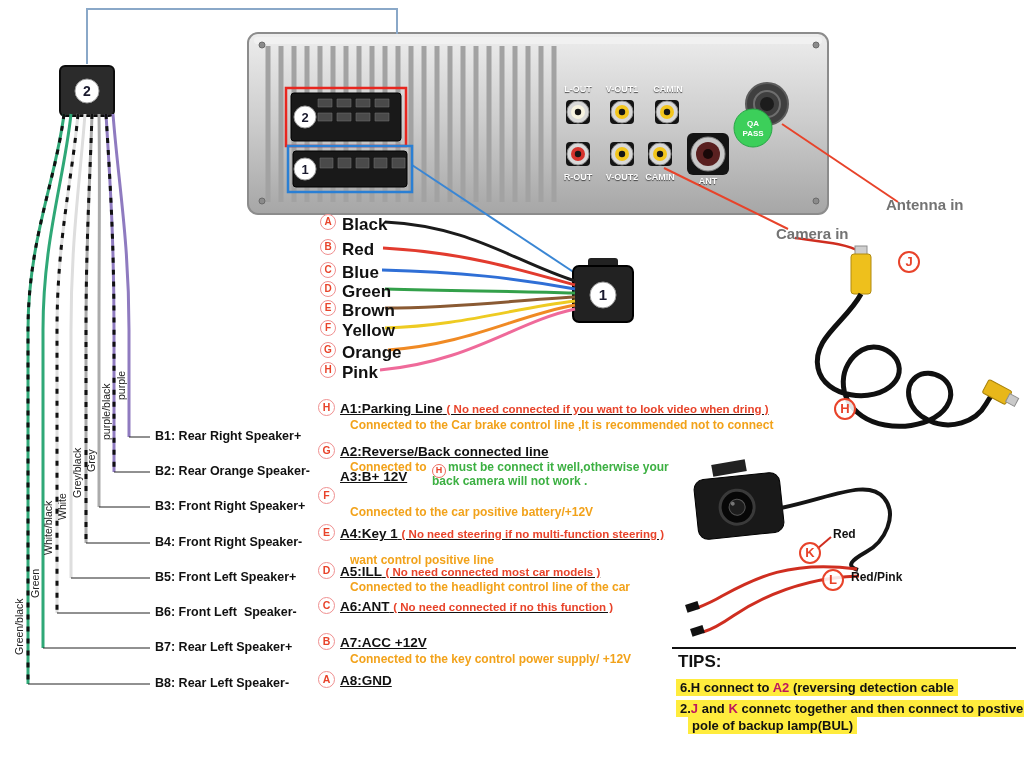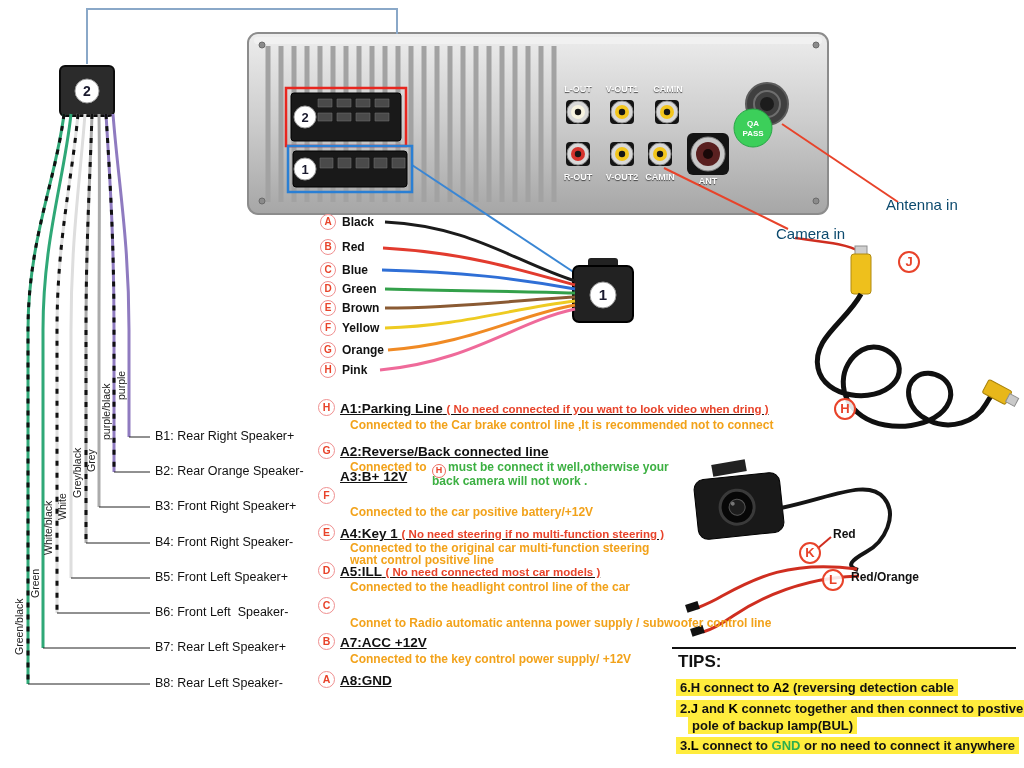--- a/index.html
+++ b/index.html
@@ -1,46 +1,46 @@
 <!DOCTYPE html>
 <html><head>
 <meta charset="utf-8">
 <style>
   * { margin:0; padding:0; box-sizing:border-box; }
   html,body { background:#fff; font-family:"Liberation Sans", sans-serif; }
   #canvas { position:relative; width:1024px; height:768px; background:#fff; overflow:hidden; }
   #art { position:absolute; left:0; top:0; }
   .jacklabel { position:absolute; font-size:9px; font-weight:bold; color:#fdfdfd;
                text-shadow:0 1px 1px rgba(0,0,0,.65); text-align:center; }
-  .blabel { position:absolute; font-size:12.5px; font-weight:normal; color:#111; white-space:pre; }
+  .blabel { position:absolute; font-size:12.5px; font-weight:bold; color:#111; white-space:pre; }
   .vlabel { position:absolute; font-size:10.5px; color:#222; white-space:nowrap;
             transform:rotate(-90deg); transform-origin:left top; }
   .wl-circle { position:absolute; width:16px; height:16px; border:1.5px solid #f09090;
                border-radius:50%; color:#e8432a; font-size:10px; font-weight:bold;
                text-align:center; line-height:13px; background:rgba(255,255,255,.85); }
-  .wl-name { position:absolute; font-size:12px; font-weight:bold; color:#111; }
+  .wl-name { position:absolute; font-size:17px; font-weight:bold; color:#111; }
   .fn-letter { position:absolute; width:17px; height:17px; border:1.5px solid #f09090;
                border-radius:50%; color:#e8432a; font-size:10.5px; font-weight:bold;
                text-align:center; line-height:14px; background:rgba(255,255,255,.85); }
   .fn-title { position:absolute; font-size:13.5px; font-weight:bold; color:#111; white-space:nowrap;text-decoration:underline; }
   .fn-note { font-size:11.5px; color:#e8432a; }
   .fn-desc { position:absolute; font-size:12px; font-weight:bold; color:#f2a21a; white-space:nowrap; }
   .green { color:#3cb042; }
   .mini-h { display:inline-block; width:14px; height:14px; border:1.5px solid #ee6b5e;
             border-radius:50%; color:#e8432a; font-size:9px; font-weight:bold; text-align:center;
             line-height:11px; vertical-align:-2px; background:#fff; margin:0 2px; }
-  .ptr-label { position:absolute; font-size:15px; font-weight:normal; color:#0c4a6e; white-space:nowrap; }
+  .ptr-label { position:absolute; font-size:15px; font-weight:bold; color:#737373; white-space:nowrap; }
   .circ-letter { position:absolute; width:22px; height:22px; border:2px solid #e8432a;
                  border-radius:50%; color:#e8432a; font-weight:bold; font-size:13px;
                  text-align:center; line-height:18px; background:rgba(255,255,255,.88); }
   .small-label { position:absolute; font-size:12px; font-weight:bold; color:#111; white-space:nowrap; }
   .tips-header { position:absolute; font-size:17px; font-weight:bold; color:#111; }
   .tip-line { position:absolute; font-size:13px; font-weight:bold; color:#111;
               background:#ffec3d; padding:1px 4px; white-space:nowrap; }
-  .tip-red { color:#000000; }
+  .tip-red { color:#be185d; }
   .tip-green { color:#2eae4e; }
 </style>
 </head>
 <body>
 
 <div id="canvas">
 
   <svg id="art" width="1024" height="768" viewBox="0 0 1024 768">
     <defs>
       <linearGradient id="gu" x1="0" y1="0" x2="0" y2="1">
@@ -268,45 +268,43 @@
   <div class="fn-title" style="left:340px;top:444px"><span>A2:Reverse/Back connected line</span></div>
   <div class="fn-desc" style="left:350px;top:460px"><span>Connected to </span><span class="mini-h">H</span><span class="green">must be connect it well,otherwise your</span></div>
   <div class="fn-desc green" style="left:432px;top:474px">back camera will not work .</div>
 
   <div class="fn-letter" style="left:318px;top:487px">F</div>
   <div class="fn-title" style="left:340px;top:469px"><span>A3:B+ 12V</span></div>
   <div class="fn-desc" style="left:350px;top:505px">Connected to the car positive battery/+12V</div>
 
   <div class="fn-letter" style="left:318px;top:524px">E</div>
   <div class="fn-title" style="left:340px;top:526px"><span>A4:Key 1</span> <span class="fn-note">( No need steering if no multi-function steering )</span></div>
-  <div class="fn-desc" style="left:350px;top:541px">Connected to the original car multi-function steering</div>
   <div class="fn-desc" style="left:350px;top:553px">want control positive line</div>
 
   <div class="fn-letter" style="left:318px;top:562px">D</div>
   <div class="fn-title" style="left:340px;top:564px"><span>A5:ILL</span> <span class="fn-note">( No need connected most car models )</span></div>
   <div class="fn-desc" style="left:350px;top:580px">Connected to the headlight control line of the car</div>
 
   <div class="fn-letter" style="left:318px;top:597px">C</div>
-  <div class="fn-desc" style="left:350px;top:616px">Connet to Radio automatic antenna power supply / subwoofer control line</div>
+  <div class="fn-title" style="left:340px;top:599px"><span>A6:ANT</span> <span class="fn-note">( No need connected if no this function )</span></div>
 
   <div class="fn-letter" style="left:318px;top:633px">B</div>
   <div class="fn-title" style="left:340px;top:635px"><span>A7:ACC +12V</span></div>
   <div class="fn-desc" style="left:350px;top:652px">Connected to the key control power supply/ +12V</div>
 
   <div class="fn-letter" style="left:318px;top:671px">A</div>
   <div class="fn-title" style="left:340px;top:673px"><span>A8:GND</span></div>
 
   <div class="ptr-label" style="left:886px;top:196px">Antenna in</div>
   <div class="ptr-label" style="left:776px;top:225px">Camera in</div>
   <div class="circ-letter" style="left:898px;top:251px">J</div>
   <div class="circ-letter" style="left:834px;top:398px">H</div>
   <div class="circ-letter" style="left:799px;top:542px">K</div>
   <div class="circ-letter" style="left:822px;top:569px">L</div>
   <div class="small-label" style="left:833px;top:527px">Red</div>
-  <div class="small-label" style="left:851px;top:570px">Red/Orange</div>
+  <div class="small-label" style="left:851px;top:570px">Red/Pink</div>
 
   <div class="tips-header" style="left:678px;top:652px">TIPS:</div>
   <div class="tip-line" style="left:676px;top:679px"><span>6.H connect to </span><span class="tip-red">A2</span><span> (reversing detection cable</span></div>
   <div class="tip-line" style="left:676px;top:700px"><span>2.</span><span class="tip-red">J</span><span> and </span><span class="tip-red">K</span><span> connetc together and then connect to postive</span></div>
   <div class="tip-line" style="left:688px;top:717px">pole of backup lamp(BUL)</div>
-  <div class="tip-line" style="left:676px;top:737px"><span>3.</span><span class="tip-red">L</span><span> connect to </span><span class="tip-green">GND</span><span>  or no need to connect it anywhere</span></div>
 
 </div>
 
 </body></html>

